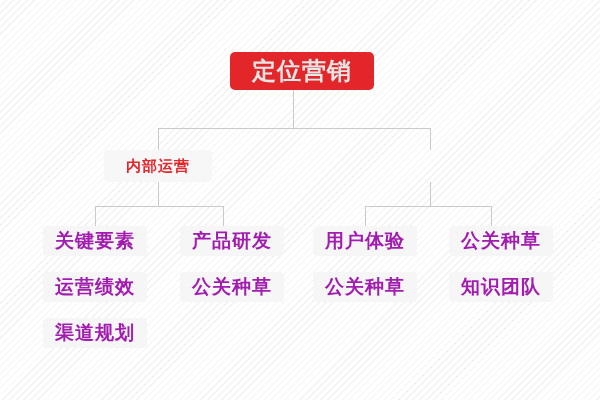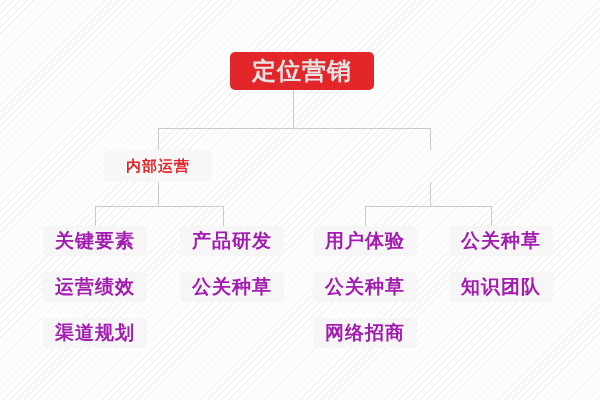--- a/index.html
+++ b/index.html
@@ -78,15 +78,14 @@
   <div class="node leaf col1 row1">关键要素</div>
   <div class="node leaf col2 row1">产品研发</div>
   <div class="node leaf col1 row2">运营绩效</div>
   <div class="node leaf col2 row2">公关种草</div>
   <div class="node leaf col1 row3">渠道规划</div>
 
   <div class="node leaf col3 row1">用户体验</div>
   <div class="node leaf col4 row1">公关种草</div>
   <div class="node leaf col3 row2">公关种草</div>
   <div class="node leaf col4 row2">知识团队</div>
-  <div class="node leaf col3 row3">网络招商</div>
 
 </div>
 
 </body></html>

